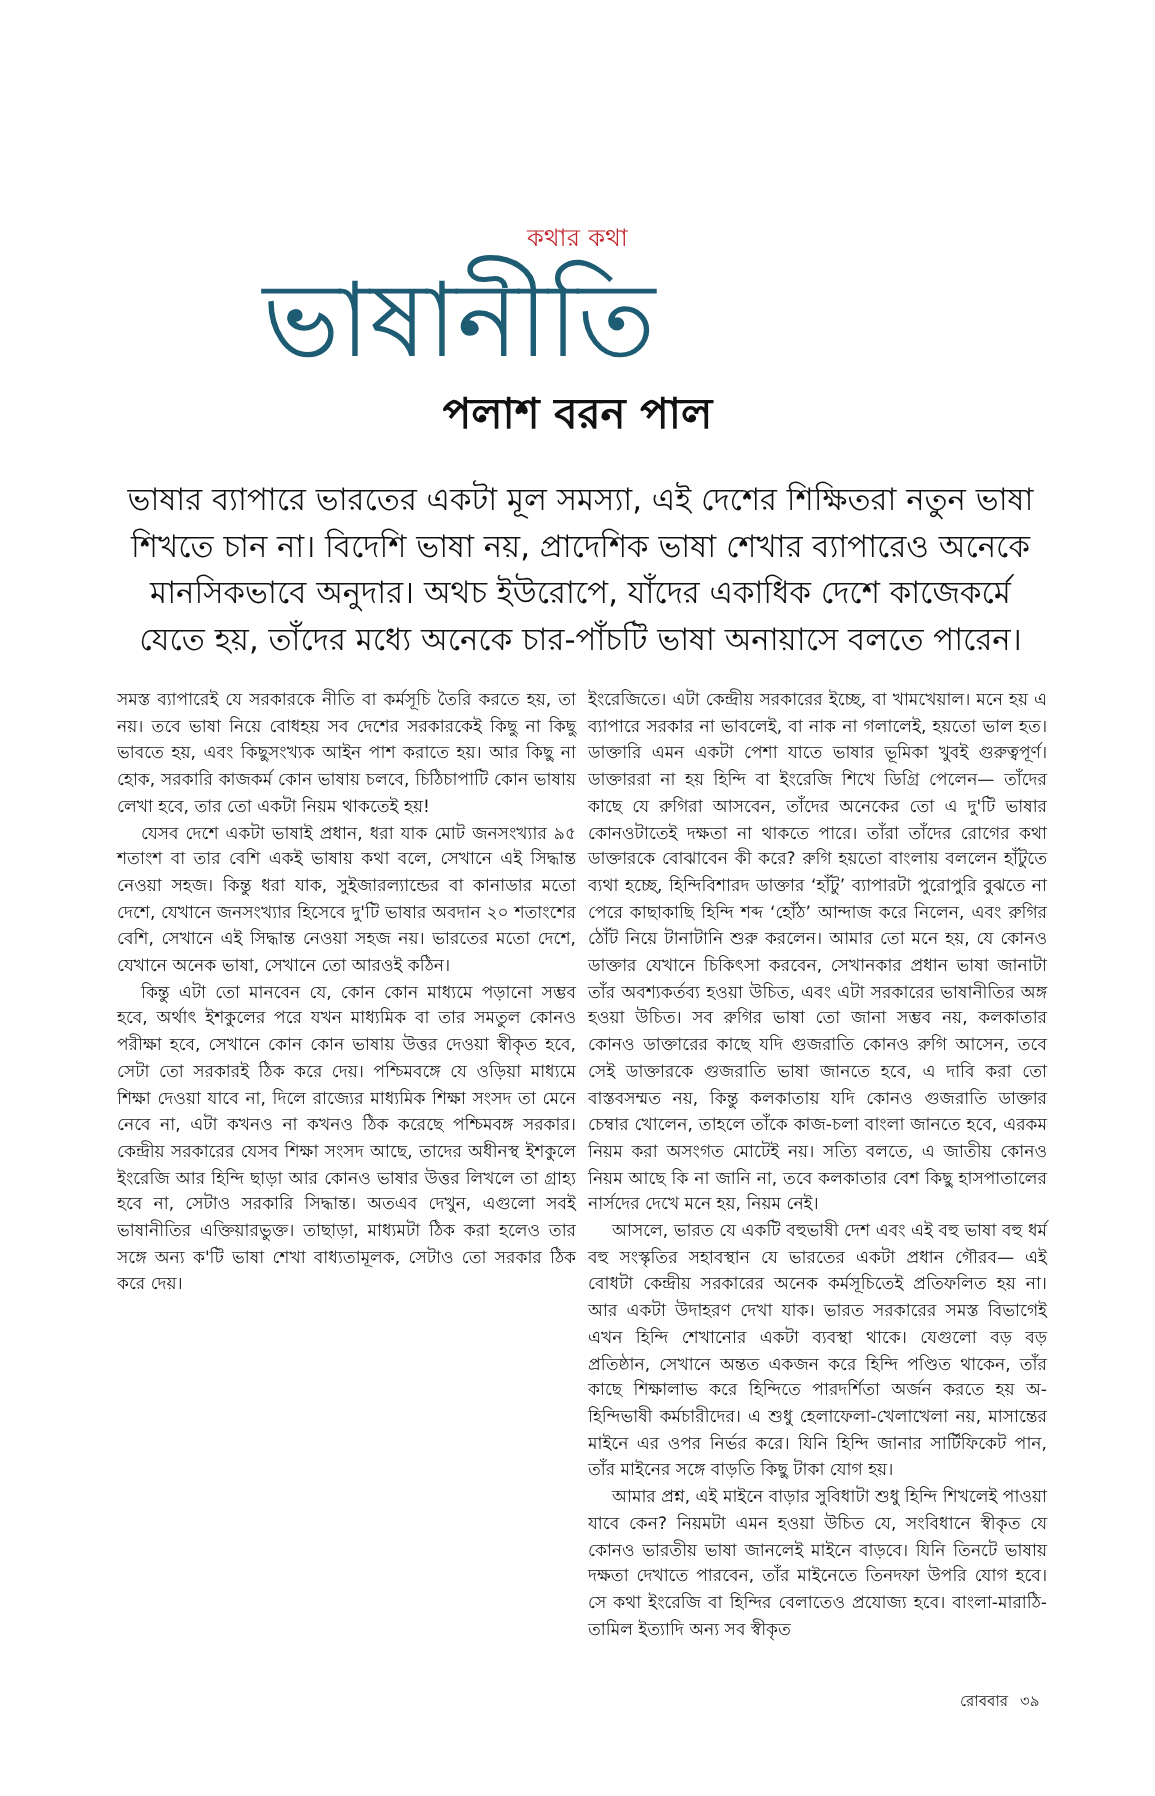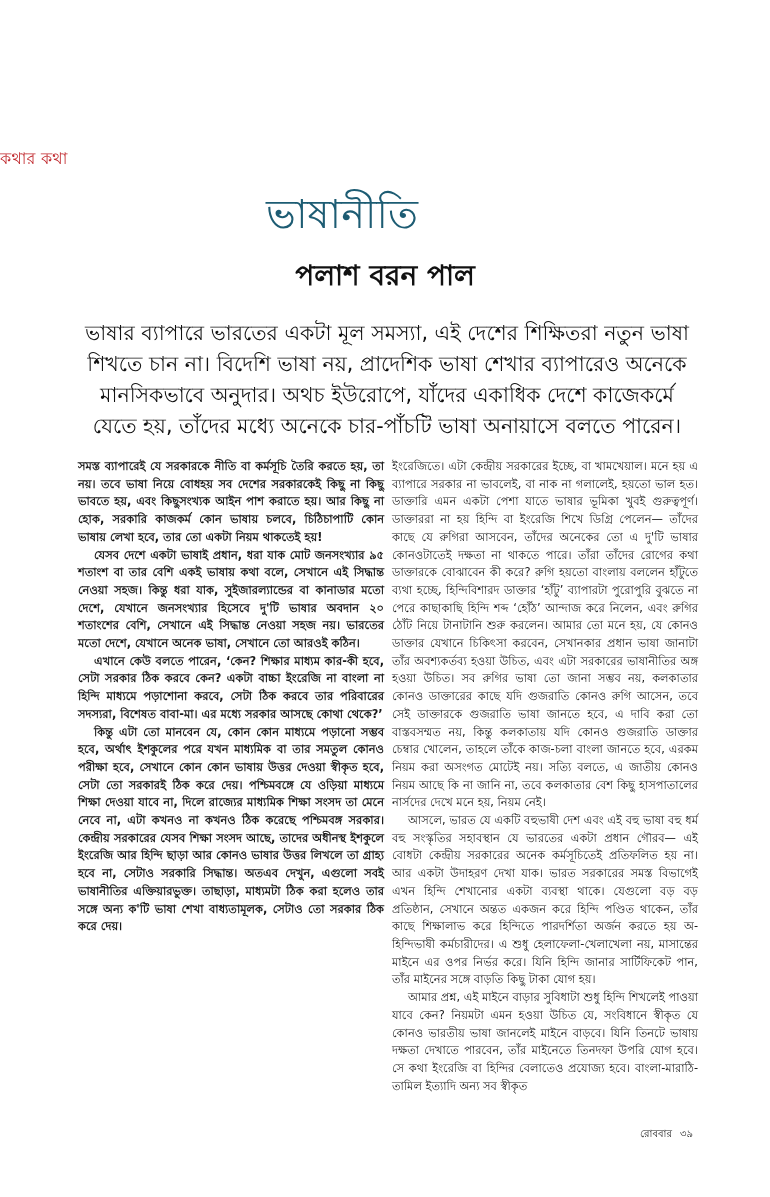--- a/index.html
+++ b/index.html
@@ -1,41 +1,41 @@
 <!DOCTYPE html>
 <html><head>
 <meta charset="utf-8">
 <style>
   html, body { margin: 0; padding: 0; background: #ffffff; }
   body {
     width: 770px; height: 1197px; position: relative; overflow: hidden;
     font-family: "DejaVu Sans", sans-serif; color: #1a1a1a;
   }
   .kicker {
-    position: absolute; top: 146px; left: 0; width: 770px; 
+    position: absolute; top: 146px; left: 0; width: 770px; text-align: center;
     font-size: 16px; color: #c0282d; letter-spacing: 0.2px;
   }
   .title {
     position: absolute; top: 178px; left: 0; width: 612px; text-align: center;
-    font-size: 40px; line-height: 72px; color: #1d5c73; font-weight: normal; padding-left: 36px;
+    font-size: 69px; line-height: 72px; color: #1d5c73; font-weight: normal;
   }
   .byline {
     position: absolute; top: 258px; left: 0; width: 770px; text-align: center;
     font-size: 28px; line-height: 36px; color: #111111; font-weight: bold;
   }
   .standfirst {
     position: absolute; top: 318px; left: 76px; width: 622px; text-align: center;
     font-size: 20.5px; line-height: 31px; color: #111111;
   }
   .col {
     position: absolute; top: 458px; width: 306px;
     font-size: 11.4px; line-height: 17.7px; color: #1a1a1a;
     text-align: justify;
   }
-  .col.left { left: 78px; font-weight: bold; }
+  .col.left { left: 78px; }
   .col.right { left: 392px; }
   .col p { margin: 0; }
   .col p.indent { text-indent: 16px; }
   .folio {
     position: absolute; top: 1126px; left: 640px; font-size: 10px; color: #1a1a1a;
     white-space: nowrap;
   }
   .folio span + span { margin-left: 8px; }
 </style>
 </head>
@@ -43,21 +43,20 @@
 
 <div class="kicker" style="color: rgb(192, 40, 45);">কথার কথা</div>
 <h1 class="title" style="margin: 0px; color: rgb(29, 92, 115);">ভাষানীতি</h1>
 <div class="byline">পলাশ বরন পাল</div>
 
 <div class="standfirst">ভাষার ব্যাপারে ভারতের একটা মূল সমস্যা, এই দেশের শিক্ষিতরা নতুন ভাষা শিখতে চান না। বিদেশি ভাষা নয়, প্রাদেশিক ভাষা শেখার ব্যাপারেও অনেকে মানসিকভাবে অনুদার। অথচ ইউরোপে, যাঁদের একাধিক দেশে কাজেকর্মে যেতে হয়, তাঁদের মধ্যে অনেকে চার-পাঁচটি ভাষা অনায়াসে বলতে পারেন।</div>
 
 <div class="col left">
   <p>সমস্ত ব্যাপারেই যে সরকারকে নীতি বা কর্মসূচি তৈরি করতে হয়, তা নয়। তবে ভাষা নিয়ে বোধহয় সব দেশের সরকারকেই কিছু না কিছু ভাবতে হয়, এবং কিছুসংখ্যক আইন পাশ করাতে হয়। আর কিছু না হোক, সরকারি কাজকর্ম কোন ভাষায় চলবে, চিঠিচাপাটি কোন ভাষায় লেখা হবে, তার তো একটা নিয়ম থাকতেই হয়!</p>
   <p class="indent">যেসব দেশে একটা ভাষাই প্রধান, ধরা যাক মোট জনসংখ্যার ৯৫ শতাংশ বা তার বেশি একই ভাষায় কথা বলে, সেখানে এই সিদ্ধান্ত নেওয়া সহজ। কিন্তু ধরা যাক, সুইজারল্যান্ডের বা কানাডার মতো দেশে, যেখানে জনসংখ্যার হিসেবে দু'টি ভাষার অবদান ২০ শতাংশের বেশি, সেখানে এই সিদ্ধান্ত নেওয়া সহজ নয়। ভারতের মতো দেশে, যেখানে অনেক ভাষা, সেখানে তো আরওই কঠিন।</p>
-  <p class="indent">এখানে কেউ বলতে পারেন, ‘কেন? শিক্ষার মাধ্যম কার-কী হবে, সেটা সরকার ঠিক করবে কেন? একটা বাচ্চা ইংরেজি না বাংলা না হিন্দি মাধ্যমে পড়াশোনা করবে, সেটা ঠিক করবে তার পরিবারের সদস্যরা, বিশেষত বাবা-মা। এর মধ্যে সরকার আসছে কোথা থেকে?’</p>
   <p class="indent">কিন্তু এটা তো মানবেন যে, কোন কোন মাধ্যমে পড়ানো সম্ভব হবে, অর্থাৎ ইশকুলের পরে যখন মাধ্যমিক বা তার সমতুল কোনও পরীক্ষা হবে, সেখানে কোন কোন ভাষায় উত্তর দেওয়া স্বীকৃত হবে, সেটা তো সরকারই ঠিক করে দেয়। পশ্চিমবঙ্গে যে ওড়িয়া মাধ্যমে শিক্ষা দেওয়া যাবে না, দিলে রাজ্যের মাধ্যমিক শিক্ষা সংসদ তা মেনে নেবে না, এটা কখনও না কখনও ঠিক করেছে পশ্চিমবঙ্গ সরকার। কেন্দ্রীয় সরকারের যেসব শিক্ষা সংসদ আছে, তাদের অধীনস্থ ইশকুলে ইংরেজি আর হিন্দি ছাড়া আর কোনও ভাষার উত্তর লিখলে তা গ্রাহ্য হবে না, সেটাও সরকারি সিদ্ধান্ত। অতএব দেখুন, এগুলো সবই ভাষানীতির এক্তিয়ারভুক্ত। তাছাড়া, মাধ্যমটা ঠিক করা হলেও তার সঙ্গে অন্য ক'টি ভাষা শেখা বাধ্যতামূলক, সেটাও তো সরকার ঠিক করে দেয়।</p>
 </div>
 
 <div class="col right">
   <p>ইংরেজিতে। এটা কেন্দ্রীয় সরকারের ইচ্ছে, বা খামখেয়াল। মনে হয় এ ব্যাপারে সরকার না ভাবলেই, বা নাক না গলালেই, হয়তো ভাল হত। ডাক্তারি এমন একটা পেশা যাতে ভাষার ভূমিকা খুবই গুরুত্বপূর্ণ। ডাক্তাররা না হয় হিন্দি বা ইংরেজি শিখে ডিগ্রি পেলেন— তাঁদের কাছে যে রুগিরা আসবেন, তাঁদের অনেকের তো এ দু'টি ভাষার কোনওটাতেই দক্ষতা না থাকতে পারে। তাঁরা তাঁদের রোগের কথা ডাক্তারকে বোঝাবেন কী করে? রুগি হয়তো বাংলায় বললেন হাঁটুতে ব্যথা হচ্ছে, হিন্দিবিশারদ ডাক্তার ‘হাঁটু’ ব্যাপারটা পুরোপুরি বুঝতে না পেরে কাছাকাছি হিন্দি শব্দ ‘হোঁঠ’ আন্দাজ করে নিলেন, এবং রুগির ঠোঁট নিয়ে টানাটানি শুরু করলেন। আমার তো মনে হয়, যে কোনও ডাক্তার যেখানে চিকিৎসা করবেন, সেখানকার প্রধান ভাষা জানাটা তাঁর অবশ্যকর্তব্য হওয়া উচিত, এবং এটা সরকারের ভাষানীতির অঙ্গ হওয়া উচিত। সব রুগির ভাষা তো জানা সম্ভব নয়, কলকাতার কোনও ডাক্তারের কাছে যদি গুজরাতি কোনও রুগি আসেন, তবে সেই ডাক্তারকে গুজরাতি ভাষা জানতে হবে, এ দাবি করা তো বাস্তবসম্মত নয়, কিন্তু কলকাতায় যদি কোনও গুজরাতি ডাক্তার চেম্বার খোলেন, তাহলে তাঁকে কাজ-চলা বাংলা জানতে হবে, এরকম নিয়ম করা অসংগত মোটেই নয়। সত্যি বলতে, এ জাতীয় কোনও নিয়ম আছে কি না জানি না, তবে কলকাতার বেশ কিছু হাসপাতালের নার্সদের দেখে মনে হয়, নিয়ম নেই।</p>
   <p class="indent">আসলে, ভারত যে একটি বহুভাষী দেশ এবং এই বহু ভাষা বহু ধর্ম বহু সংস্কৃতির সহাবস্থান যে ভারতের একটা প্রধান গৌরব— এই বোধটা কেন্দ্রীয় সরকারের অনেক কর্মসূচিতেই প্রতিফলিত হয় না। আর একটা উদাহরণ দেখা যাক। ভারত সরকারের সমস্ত বিভাগেই এখন হিন্দি শেখানোর একটা ব্যবস্থা থাকে। যেগুলো বড় বড় প্রতিষ্ঠান, সেখানে অন্তত একজন করে হিন্দি পণ্ডিত থাকেন, তাঁর কাছে শিক্ষালাভ করে হিন্দিতে পারদর্শিতা অর্জন করতে হয় অ-হিন্দিভাষী কর্মচারীদের। এ শুধু হেলাফেলা-খেলাখেলা নয়, মাসান্তের মাইনে এর ওপর নির্ভর করে। যিনি হিন্দি জানার সার্টিফিকেট পান, তাঁর মাইনের সঙ্গে বাড়তি কিছু টাকা যোগ হয়।</p>
   <p class="indent">আমার প্রশ্ন, এই মাইনে বাড়ার সুবিধাটা শুধু হিন্দি শিখলেই পাওয়া যাবে কেন? নিয়মটা এমন হওয়া উচিত যে, সংবিধানে স্বীকৃত যে কোনও ভারতীয় ভাষা জানলেই মাইনে বাড়বে। যিনি তিনটে ভাষায় দক্ষতা দেখাতে পারবেন, তাঁর মাইনেতে তিনদফা উপরি যোগ হবে। সে কথা ইংরেজি বা হিন্দির বেলাতেও প্রযোজ্য হবে। বাংলা-মারাঠি-তামিল ইত্যাদি অন্য সব স্বীকৃত</p>
 </div>
 
 <div class="folio">

